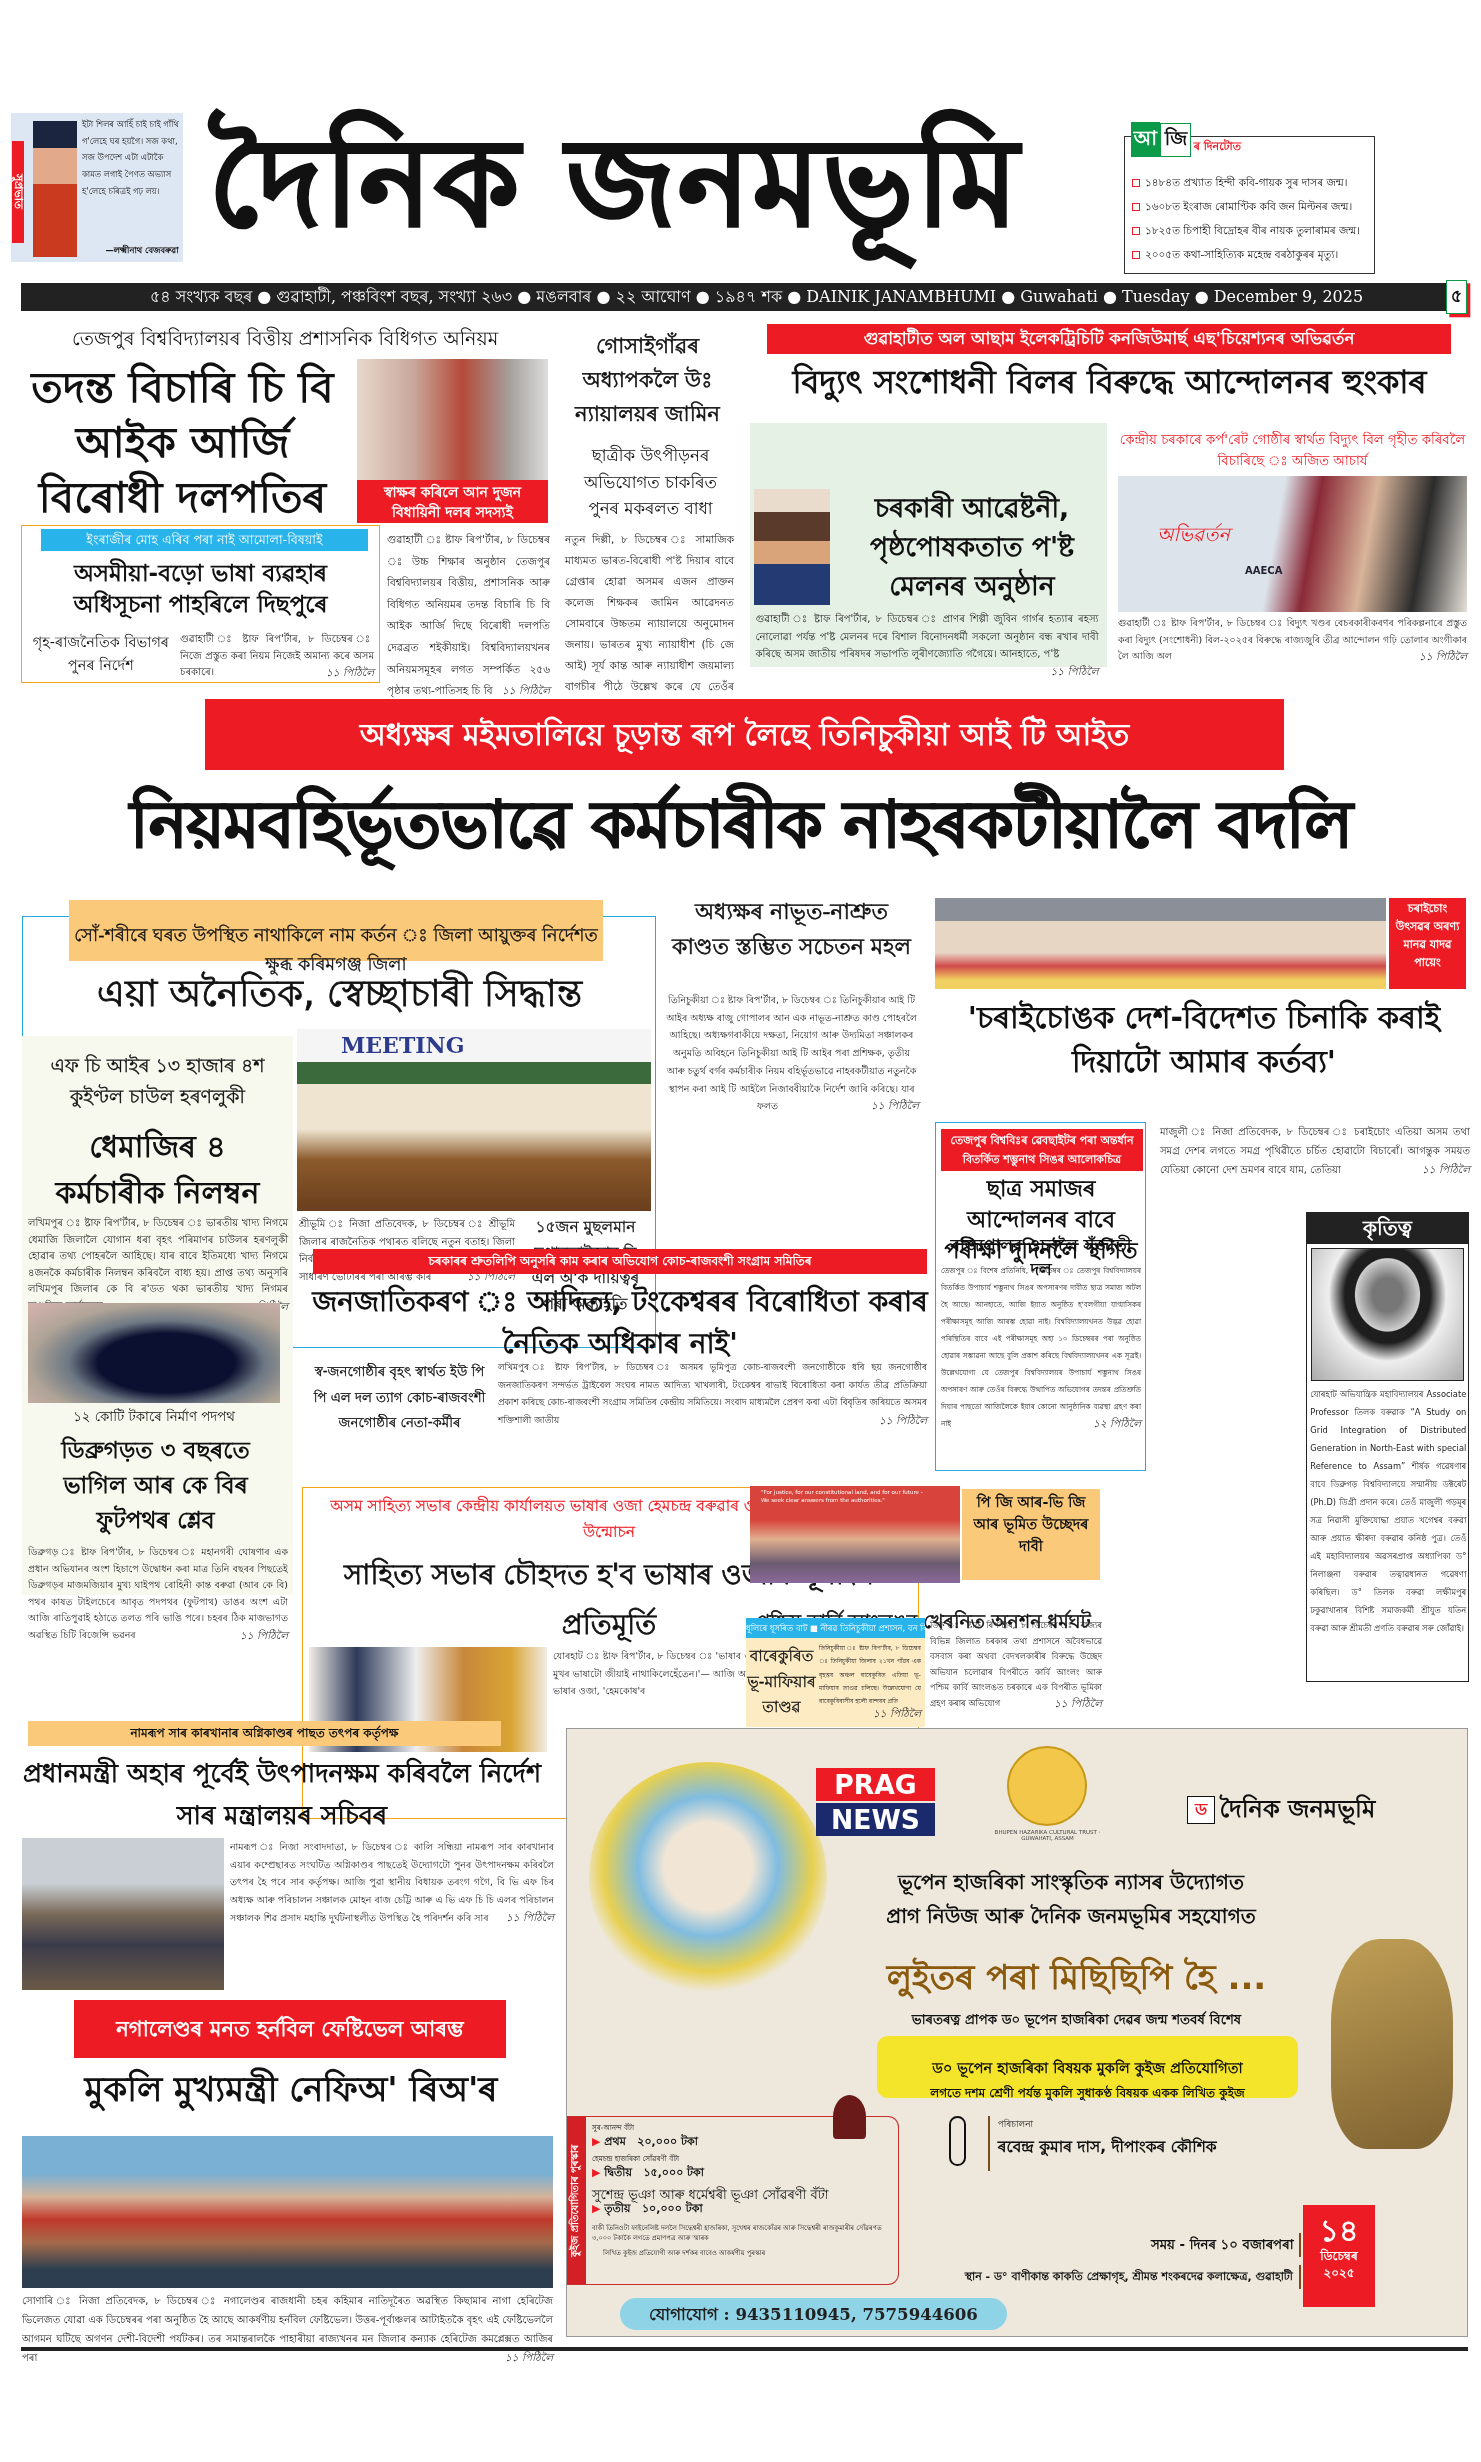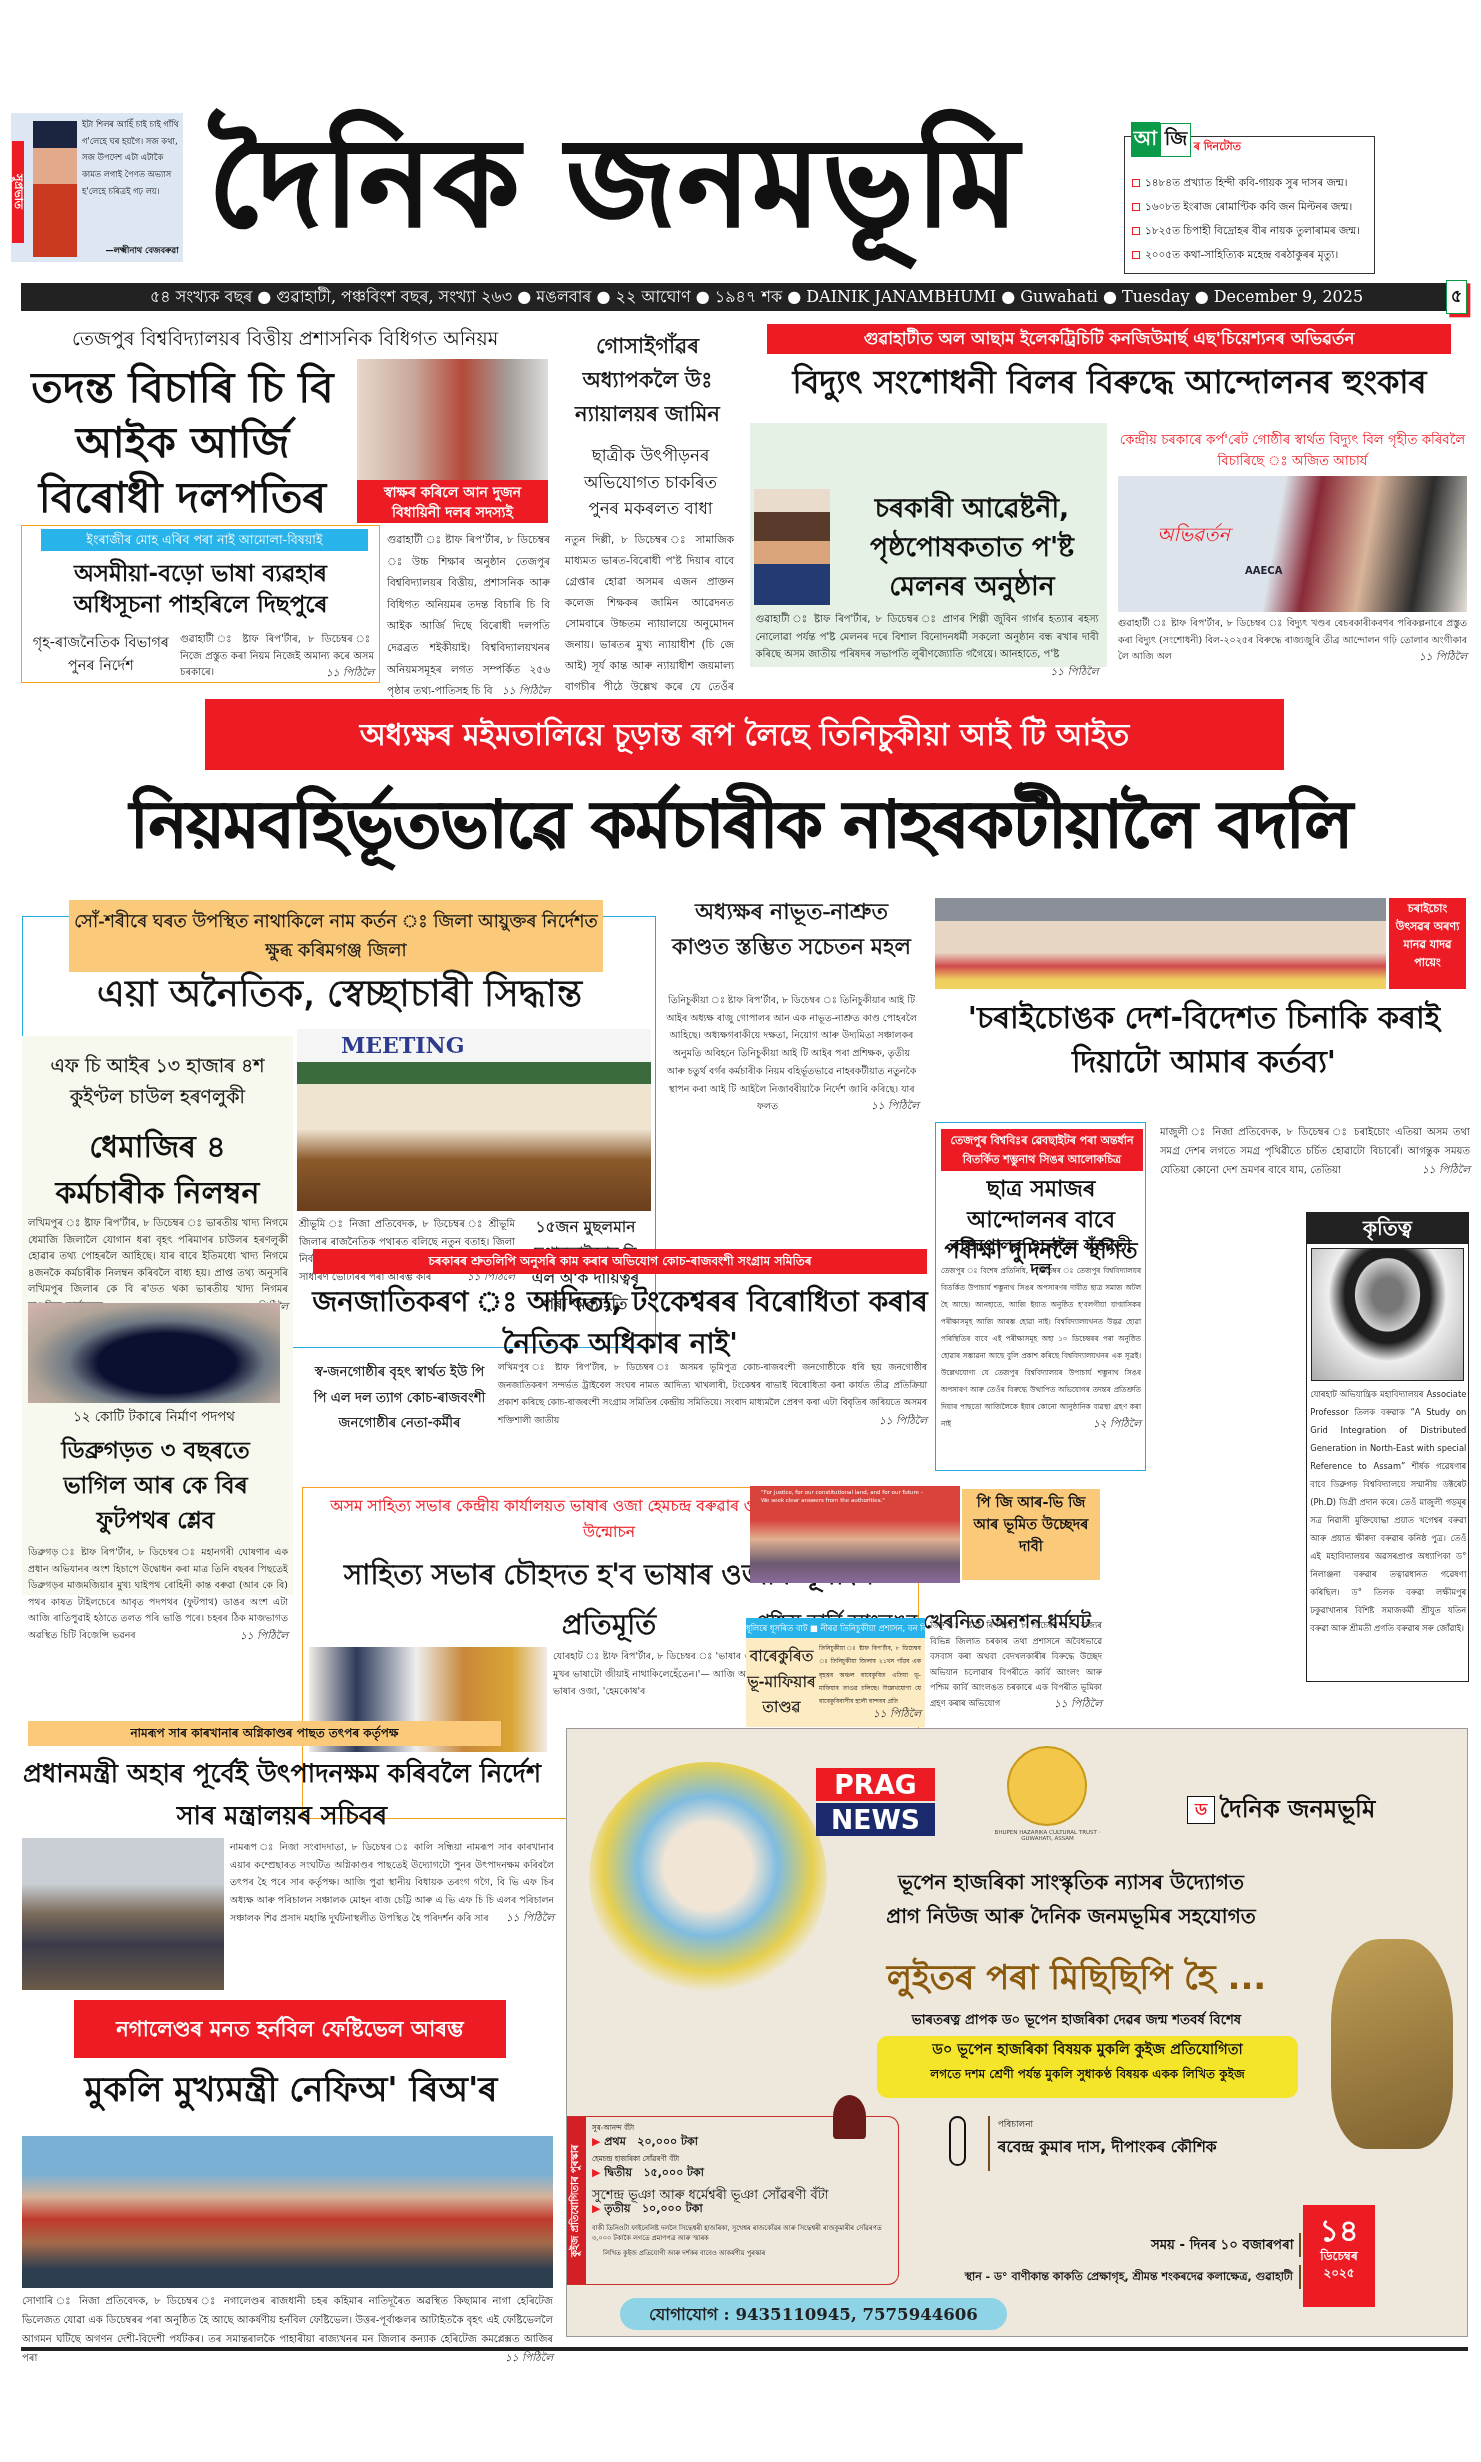--- a/index.html
+++ b/index.html
@@ -93,21 +93,21 @@
   <span class="abs" style="left:127px;top:89px;font-size:10px;color:#223;font-weight:bold;">AAECA</span>
 </div>
 <div class="abs body-text" style="left:1118px;top:615px;width:349px;font-size:9.4px;line-height:16.6px;">
   <span>গুৱাহাটী ঃ ষ্টাফ ৰিপ'ৰ্টাৰ, ৮ ডিচেম্বৰ ঃ বিদ্যুৎ খণ্ডৰ বেচৰকাৰীকৰণৰ পৰিকল্পনাৰে প্ৰস্তুত কৰা বিদ্যুৎ (সংশোধনী) বিল-২০২৫ৰ বিৰুদ্ধে ৰাজ্যজুৰি তীব্ৰ আন্দোলন গঢ়ি তোলাৰ অংগীকাৰ লৈ আজি অল</span> <span class="cont">১১ পিঠিলৈ</span>
 </div>
 
 <div class="abs red-banner" style="left:205px;top:699px;width:1079px;height:71px;font-size:30px;line-height:71px;">অধ্যক্ষৰ মইমতালিয়ে চূড়ান্ত ৰূপ লৈছে তিনিচুকীয়া আই টি আইত</div>
 <div class="abs hl" style="left:5.5px;top:780px;width:1471px;font-size:65px;line-height:89px;letter-spacing:-1.1px;-webkit-text-stroke:1.1px #111;">নিয়মবহিৰ্ভূতভাৱে কৰ্মচাৰীক নাহৰকটীয়ালৈ বদলি</div>
 
 <div class="abs" style="left:22px;top:916px;width:634px;height:432px;border:1.7px solid #28a8e0;"></div>
-<div class="abs hl" style="left:69px;top:900px;width:534px;height:72px;background:#fbc97a;font-size:17.7px;line-height:29px;padding-top:7px;font-weight:normal;-webkit-text-stroke:0.3px #111;">সোঁ-শৰীৰে ঘৰত উপস্থিত নাথাকিলে নাম কৰ্তন ঃ জিলা আয়ুক্তৰ নিৰ্দেশত ক্ষুব্ধ কৰিমগঞ্জ জিলা</div>
+<div class="abs hl" style="left:69px;top:900px;width:534px;height:61px;background:#fbc97a;font-size:17.7px;line-height:29px;padding-top:21px;font-weight:normal;-webkit-text-stroke:0.3px #111;">সোঁ-শৰীৰে ঘৰত উপস্থিত নাথাকিলে নাম কৰ্তন ঃ জিলা আয়ুক্তৰ নিৰ্দেশত ক্ষুব্ধ কৰিমগঞ্জ জিলা</div>
 <div class="abs hl" style="left:28px;top:966px;width:623px;font-size:37px;line-height:55px;font-weight:normal;-webkit-text-stroke:0.8px #111;">এয়া অনৈতিক, স্বেচ্ছাচাৰী সিদ্ধান্ত</div>
 <div class="photo" style="left:297px;top:1029px;width:354px;height:182px;background:linear-gradient(180deg,#f5f5f5 0 18%,#3b6b3c 18% 30%,#efe4d0 30% 55%,#8b5a2b 72%,#6b3f1e);">
   <span class="abs" style="left:44px;top:3.3px;font-family:'DejaVu Serif',serif;font-size:22px;font-weight:bold;color:#2c3b8c;">MEETING</span>
 </div>
 <div class="abs body-text" style="left:299px;top:1215px;width:216px;font-size:10px;line-height:17.7px;">
   <span>শ্ৰীভূমি ঃ নিজা প্ৰতিবেদক, ৮ ডিচেম্বৰ ঃ শ্ৰীভূমি জিলাৰ ৰাজনৈতিক পথাৰত বলিছে নতুন বতাহ। জিলা নিৰ্বাচন কমিছনাৰৰ সাম্প্ৰতিক নিৰ্দেশক কেন্দ্ৰ কৰি সাধাৰণ ভোটাৰৰ পৰা আৰম্ভ কৰি</span> <span class="cont">১১ পিঠিলৈ</span>
 </div>
 <div class="abs hl" style="left:523px;top:1215px;width:125px;font-size:15.5px;line-height:25.5px;font-weight:normal;-webkit-text-stroke:0.3px #111;">১৫জন মুছলমান ছুপাৰভাইজাৰ বি এল অ'ক দায়িত্বৰ পৰা অব্যাহতি</div>
 
 <div class="abs" style="left:22px;top:1036px;width:271px;height:559px;background:#f7f8ee;"></div>
@@ -206,21 +206,21 @@
   <div class="abs" style="left:440px;top:16.6px;width:80px;height:80px;border-radius:50%;background:#f2c74a;border:2.2px solid #c89a1a;"></div>
   <div class="abs" style="left:421px;top:100px;width:119px;font-size:5.5px;text-align:center;color:#444;">BHUPEN HAZARIKA CULTURAL TRUST · GUWAHATI, ASSAM</div>
   <div class="abs" style="left:620px;top:61px;display:flex;align-items:center;">
     <span style="width:28px;height:28px;border:1.1px solid #111;background:#fff;color:#ed1c24;font-weight:bold;font-size:16.6px;text-align:center;line-height:25.5px;margin-right:4.4px;">ড</span>
     <span style="font-size:24px;font-weight:bold;">দৈনিক জনমভূমি</span>
   </div>
   <div class="abs hl" style="left:277px;top:138px;width:454px;font-size:20px;line-height:31px;">ভূপেন হাজৰিকা সাংস্কৃতিক ন্যাসৰ উদ্যোগত</div>
   <div class="abs hl" style="left:277px;top:172px;width:454px;font-size:20px;line-height:31px;">প্ৰাগ নিউজ আৰু দৈনিক জনমভূমিৰ সহযোগত</div>
   <div class="abs hl" style="left:299px;top:221px;width:421px;font-size:34px;line-height:55px;color:#8a5a0e;">লুইতৰ পৰা মিছিছিপি হৈ ...</div>
   <div class="abs hl" style="left:299px;top:280px;width:421px;font-size:13.3px;line-height:22px;">ভাৰতৰত্ন প্ৰাপক ড০ ভূপেন হাজৰিকা দেৱৰ জন্ম শতবৰ্ষ বিশেষ</div>
-  <div class="abs hl" style="left:310px;top:307px;width:421px;height:62px;background:#f5e52a;border-radius:11px;padding-top:1px;">
+  <div class="abs hl" style="left:310px;top:307px;width:421px;height:62px;background:#f5e52a;border-radius:11px;padding-top:20px;">
     <div style="font-size:14.4px;line-height:25.5px;">ড০ ভূপেন হাজৰিকা বিষয়ক মুকলি কুইজ প্ৰতিযোগিতা</div>
     <div style="font-size:12px;line-height:23px;">লগতে দশম শ্ৰেণী পৰ্যন্ত মুকলি সুধাকণ্ঠ বিষয়ক একক লিখিত কুইজ</div>
   </div>
   <div class="abs" style="left:764px;top:210px;width:122px;height:210px;background:linear-gradient(160deg,#b8923e,#6a4a12);border-radius:40% 40% 30% 30%;opacity:.85;"></div>
 
   <div class="abs" style="left:0;top:387px;width:332px;height:169px;border:1.1px solid #c9302c;border-left:none;border-radius:0 11px 11px 0;background:#eee8dc;">
     <div class="abs" style="left:0;top:0;width:19px;height:100%;background:#d32027;color:#fff;writing-mode:vertical-rl;transform:rotate(180deg);text-align:center;font-size:10px;font-weight:bold;">কুইজ প্ৰতিযোগিতাৰ পুৰস্কাৰ</div>
     <div class="abs" style="left:266px;top:-22px;width:33px;height:44px;background:#6b1a1a;border-radius:50% 50% 10% 10%;"></div>
     <div class="abs" style="left:25px;top:5.5px;width:299px;">
       <div style="font-size:7.2px;line-height:10px;"><span>সুৰ-আনন্দ বঁটা</span></div>

